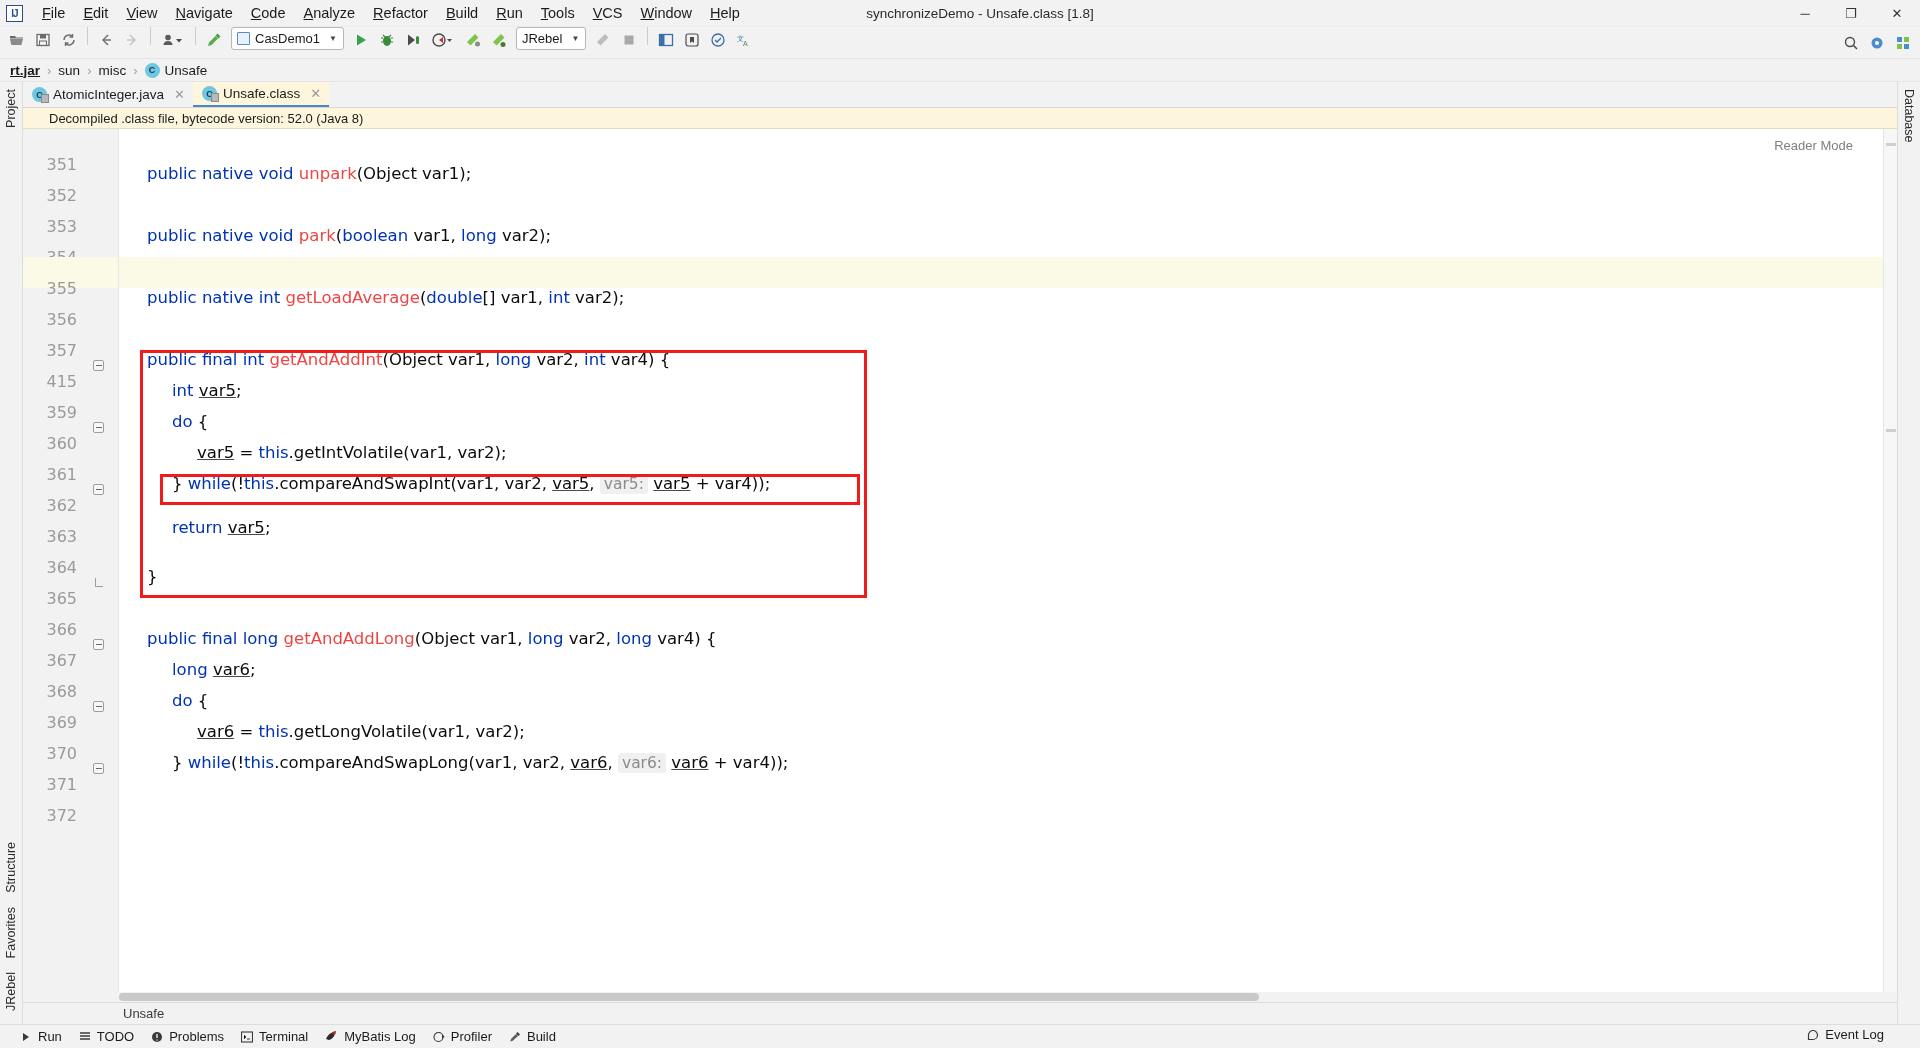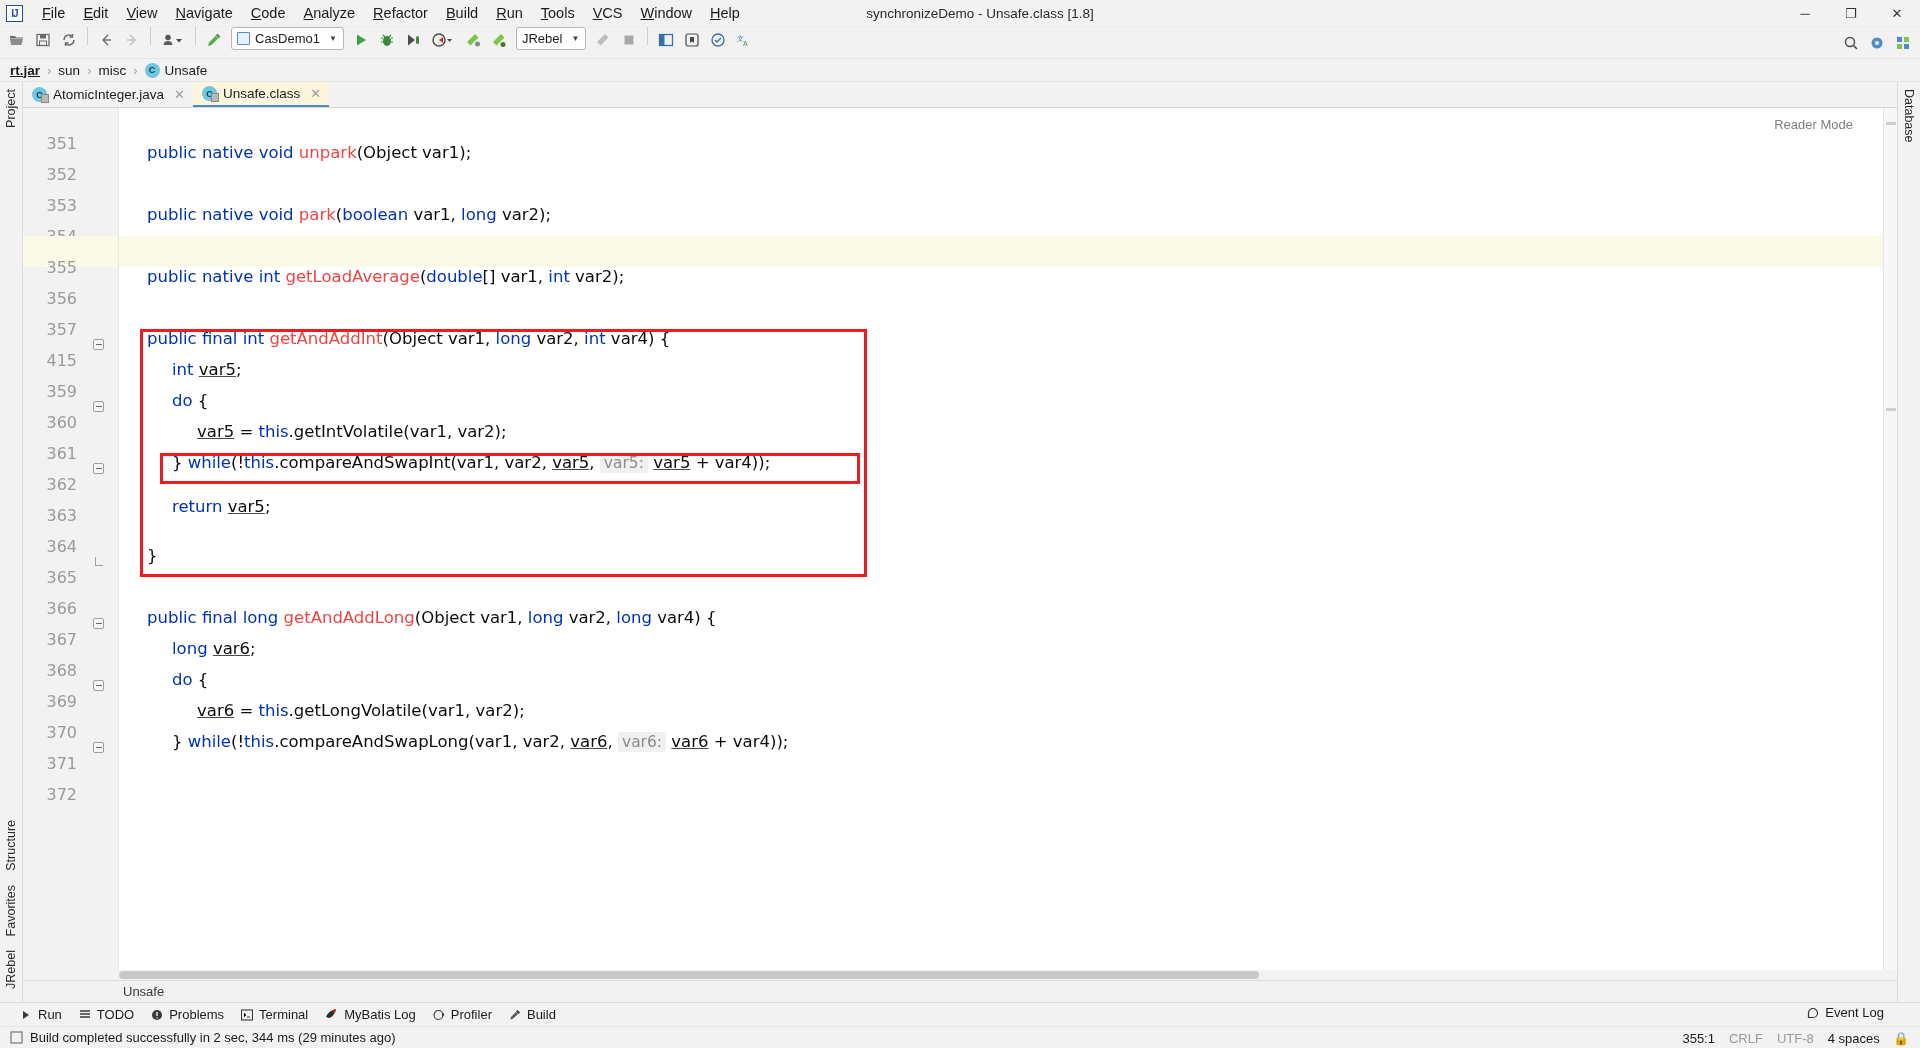--- a/index.html
+++ b/index.html
@@ -577,20 +577,23 @@
           <span>AtomicInteger.java</span>
           <span class="x">✕</span>
         </div>
         <div class="edtab active">
           <span class="file-icon">C</span>
           <span>Unsafe.class</span>
           <span class="x">✕</span>
         </div>
       </div>
 
+      <div class="banner">
+        <span>Decompiled .class file, bytecode version: 52.0 (Java 8)</span>
+      </div>
 
       <div class="editor-wrap">
         <div class="gutter" id="gutter">
             <div class="lnrow" style="top: 4px;">
               <div class="lnnum">351</div>
             </div>
             <div class="lnrow" style="top: 35px;">
               <div class="lnnum">352</div>
             </div>
             <div class="lnrow" style="top: 66px;">
@@ -768,26 +771,13 @@
       <div class="twb-item">
         <svg width="13" height="13" viewBox="0 0 13 13">
             <path d="M1 8L8 1l3 3-7 7z" fill="#7fc34a"></path>
             <circle cx="10" cy="10" r="2" fill="#8a8a8a"></circle>
           </svg>
         <span>JRebel Console</span>
       </div>
     </div>
   </div>
 
-  <div class="statusbar">
-    <svg width="13" height="13" viewBox="0 0 13 13" style="margin-right:7px">
-      <rect x="1" y="1" width="11" height="11" fill="none" stroke="#6a6a6a" stroke-width="1.1"></rect>
-    </svg>
-    <span>Build completed successfully in 2 sec, 344 ms (29 minutes ago)</span>
-    <div class="status-right">
-      <span>355:1</span>
-      <span class="muted">CRLF</span>
-      <span class="muted">UTF-8</span>
-      <span>4 spaces</span>
-      <span style="color:#6a6a6a;">🔒</span>
-    </div>
-  </div>
 </div>
 
 </body></html>

